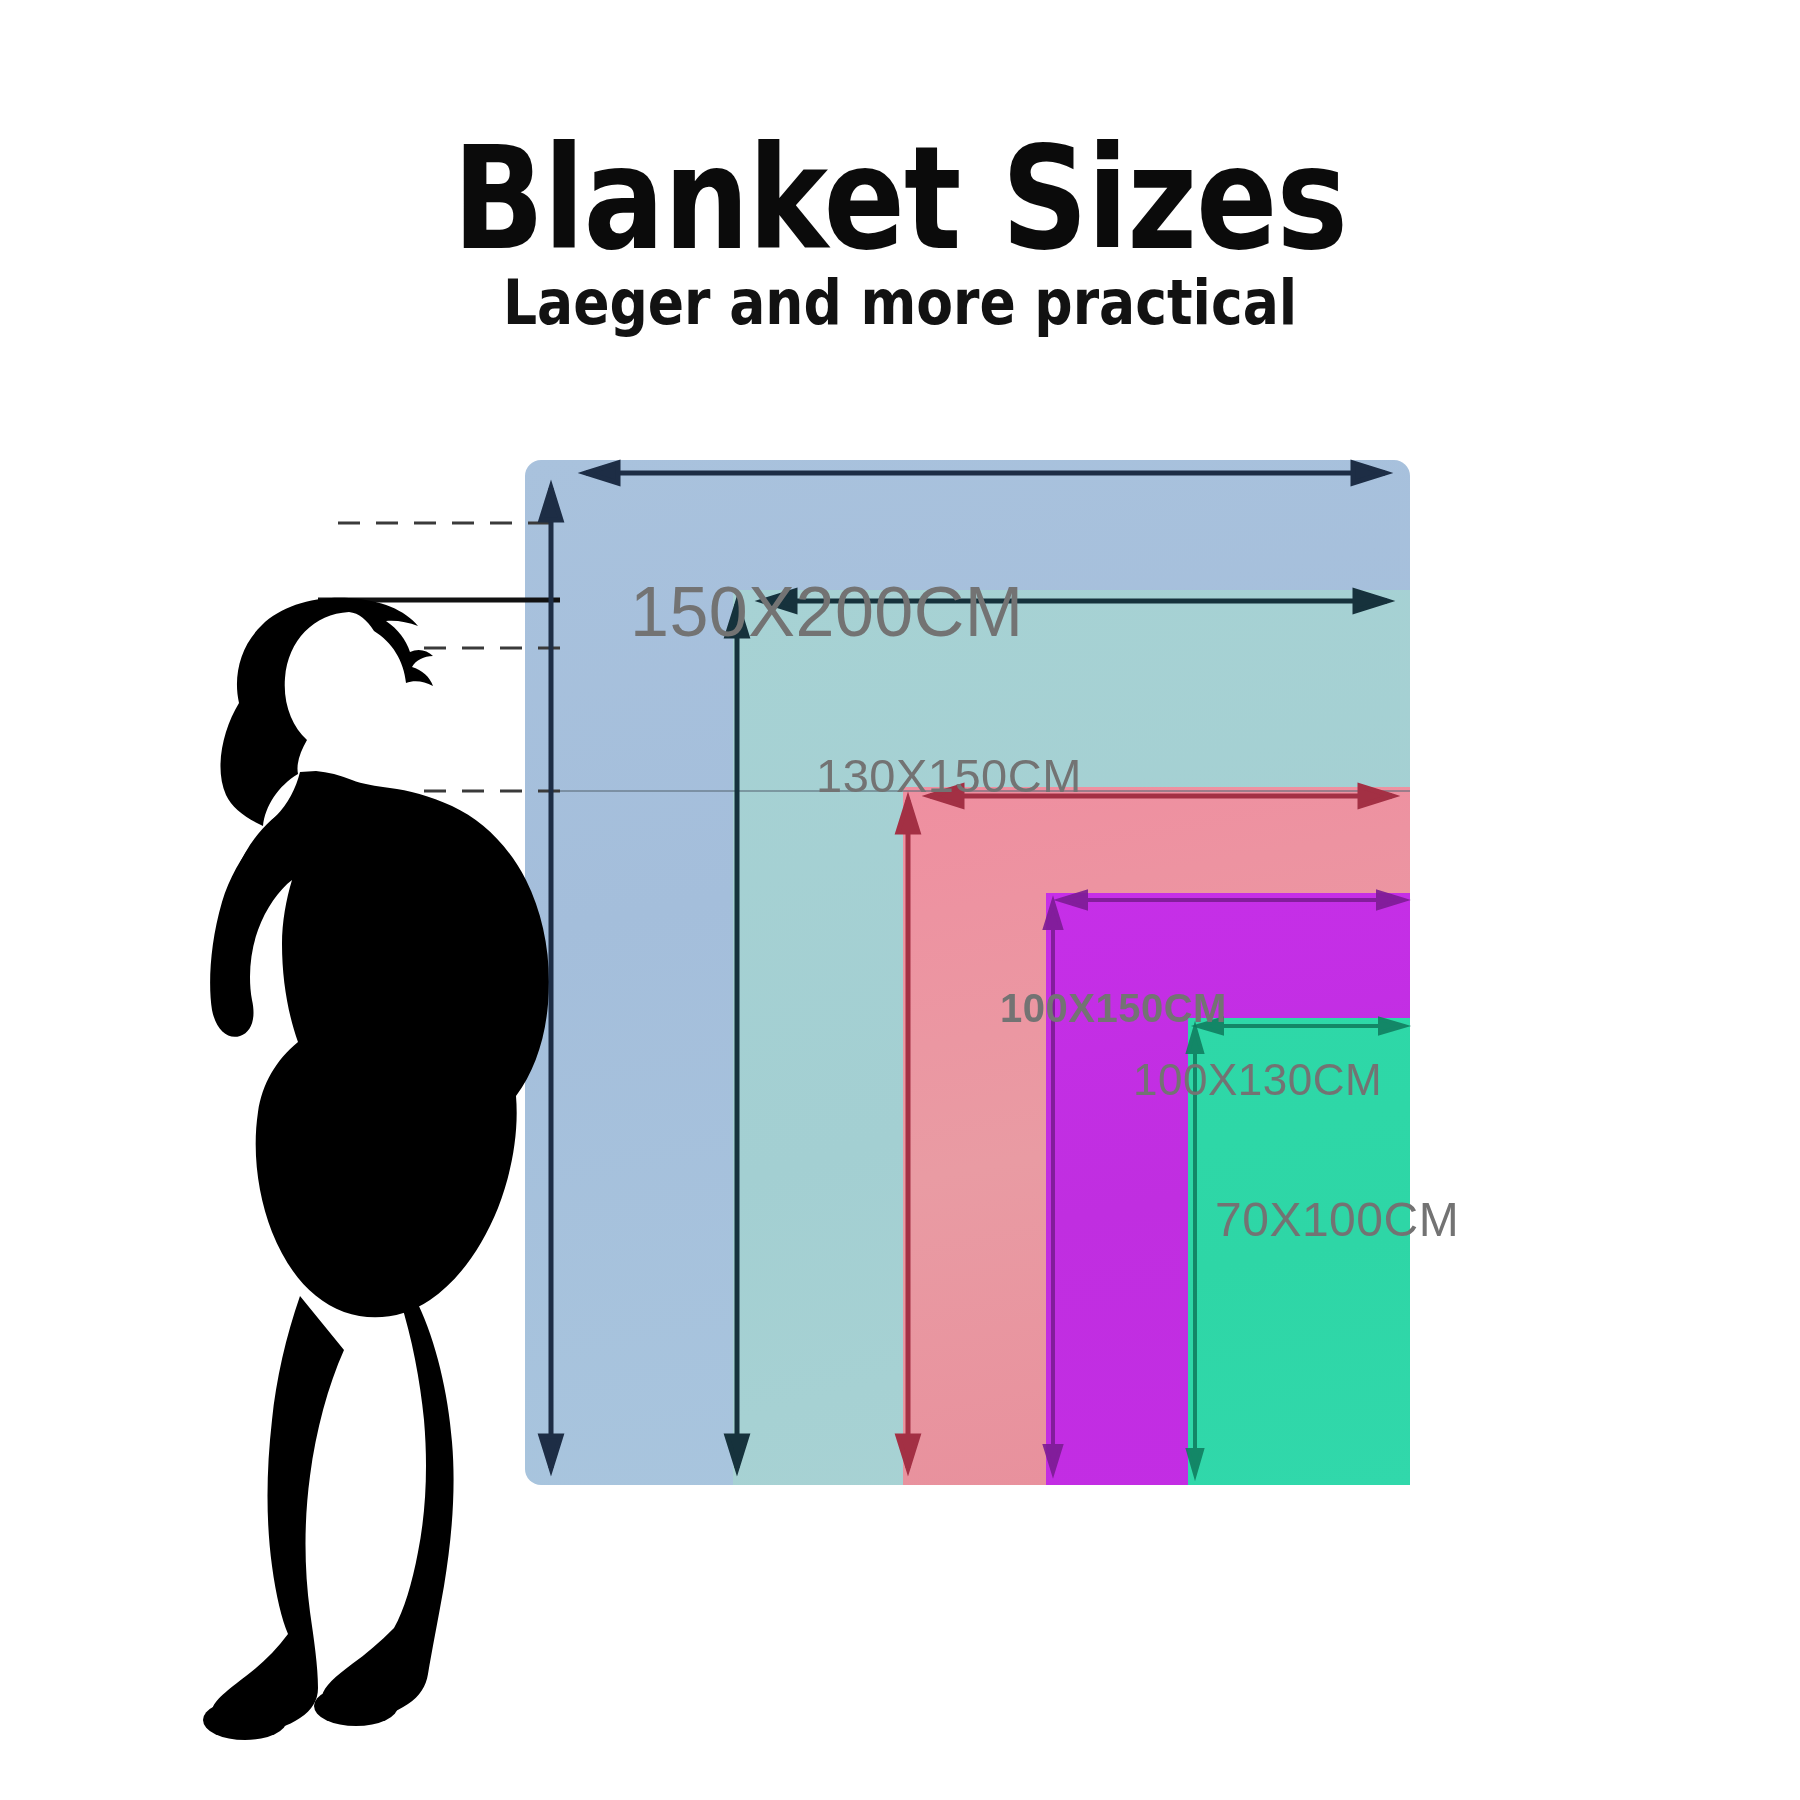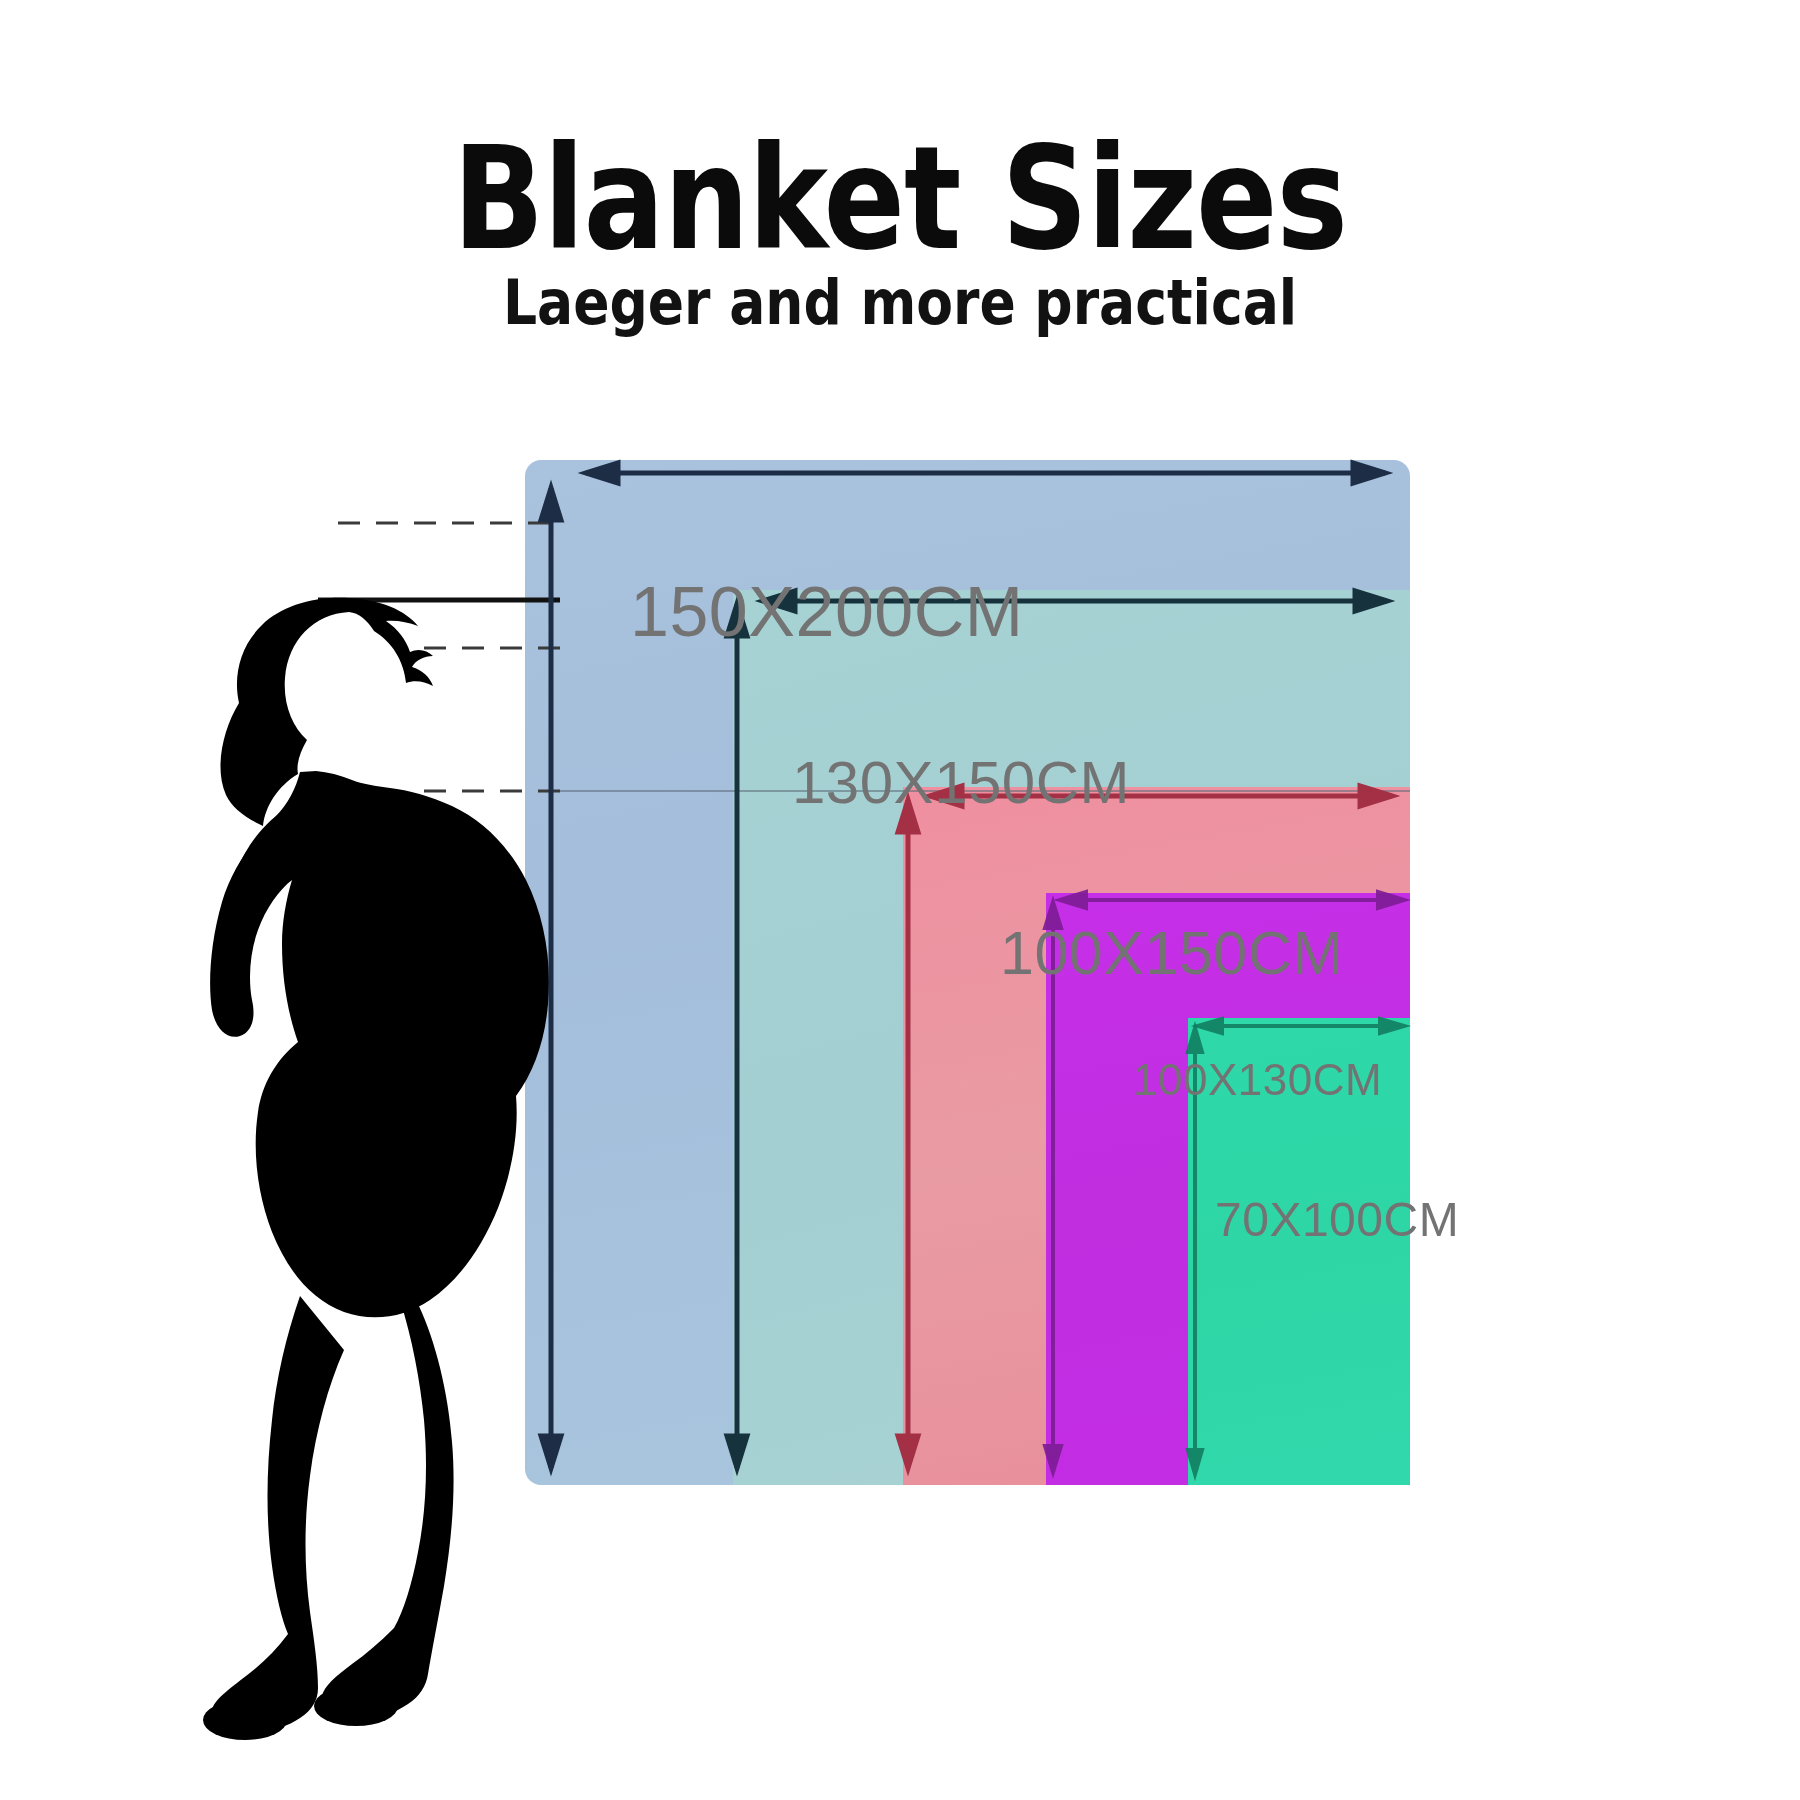--- a/index.html
+++ b/index.html
@@ -60,22 +60,22 @@
   
   .size-label{
     position:absolute;
     font-family:"Liberation Sans",sans-serif;
     font-weight:400;
     color:#737373;
     white-space:nowrap;
     letter-spacing:.5px;
   }
   #label-150x200{left:630px;top:572px;font-size:70px;}
-  #label-130x150{left:792px;top:748px;font-size:60px;}
-  #label-100x150{left:1000px;top:918px;font-size:61px;}
+  #label-130x150{left:816px;top:748px;font-size:47px;}
+  #label-100x150{left:1000px;top:986px;font-size:40px;font-weight:bold;}
   #label-100x130{left:1133px;top:1055px;font-size:44px;text-align:center;}
   #label-70x100{left:1215px;top:1192px;font-size:48px;}
 
   
   #overlay{position:absolute;left:0;top:0;width:1800px;height:1800px;}
 </style>
 </head>
 <body>
 
 <div id="stage">

